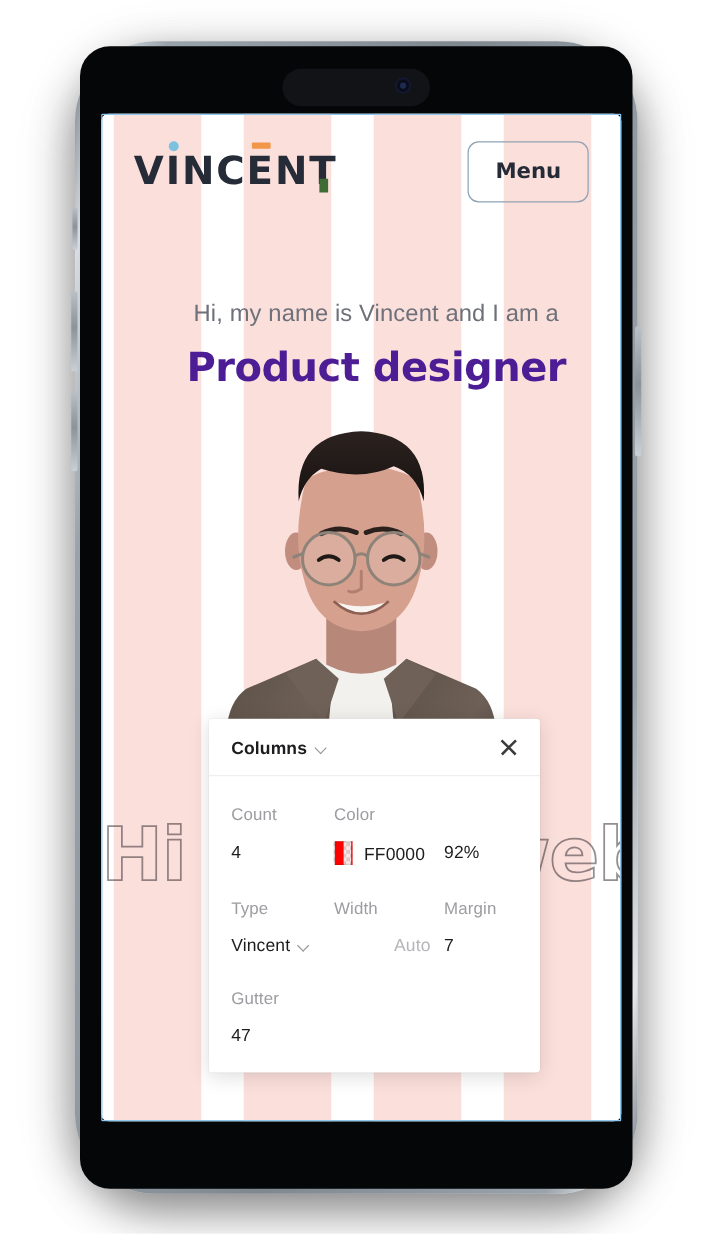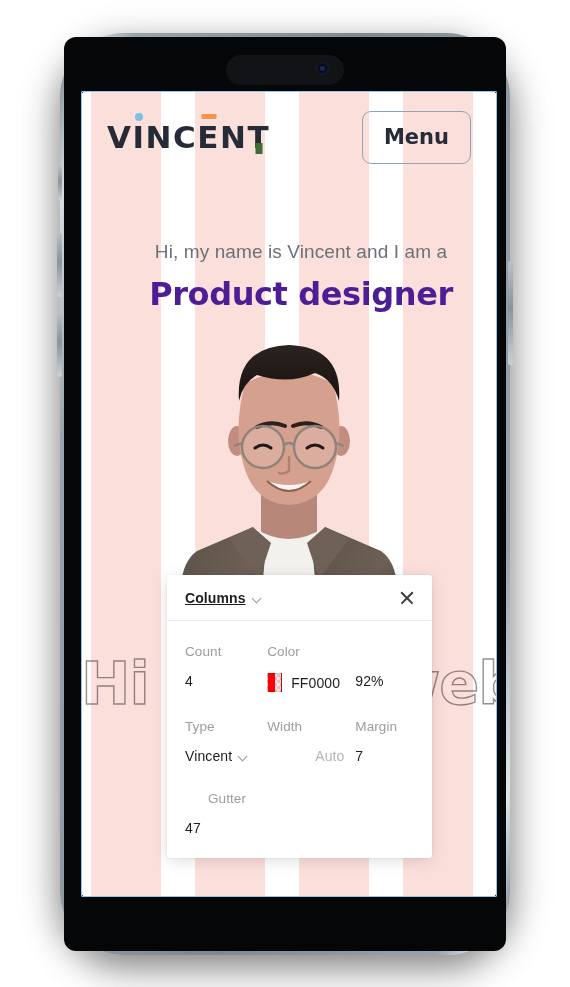--- a/index.html
+++ b/index.html
@@ -51,21 +51,21 @@
     box-shadow: 0 14px 34px rgba(0,0,0,0.35);
   }
 
   
   .phone-bezel {
     position: absolute;
     left: 4px;
     top: 4px;
     right: 4px;
     bottom: 4px;
-    border-radius: 12px;
+    border-radius: 24px;
     background: #050608;
   }
 
   
   .phone-screen {
     position: absolute;
     left: 17px;
     top: 54px;
     width: 416px;
     height: 806px;
@@ -202,21 +202,21 @@
     left: 50%;
     bottom: -1px;
     transform: translateX(-50%);
     width: 7px; height: 11px;
     background: #3f6b35;
   }
 
   .menu-btn {
     font-family: "DejaVu Sans", sans-serif;
     font-weight: 700;
-    font-size: 21px;
+    font-size: 17px;
     color: #262b38;
     background: transparent;
     border: 1.4px solid #8fa3b4;
     border-radius: 9px;
     padding: 15px 21px;
     cursor: pointer;
     line-height: 1;
   }
 
   
@@ -296,21 +296,20 @@
     display: flex;
     align-items: center;
     gap: 7px;
     cursor: pointer;
   }
   .panel-title {
     font-size: 14px;
     font-weight: 700;
     color: #1d1d1f;
     letter-spacing: 0.1px;
-    text-decoration: underline;
   }
   .chev {
     width: 9px; height: 9px;
     position: relative;
     flex: none;
   }
   .chev::before {
     content: "";
     position: absolute;
     left: 0; top: 1px;
@@ -537,21 +536,21 @@
                   </div>
                 </div>
                 <div class="pcell c2">
                   <div class="pvalue muted">Auto</div>
                 </div>
                 <div class="pcell c3">
                   <div class="pvalue">7</div>
                 </div>
               </div>
 
-              <div class="prow" style="margin-top:18px;text-align:center;">
+              <div class="prow" style="margin-top:18px;">
                 <div class="pcell c1">
                     <div class="plabel">Gutter</div>
                   </div>
               </div>
 
               <div class="prow">
                 <div class="pcell c1">
                   <div class="pvalue">47</div>
                 </div>
               </div>

